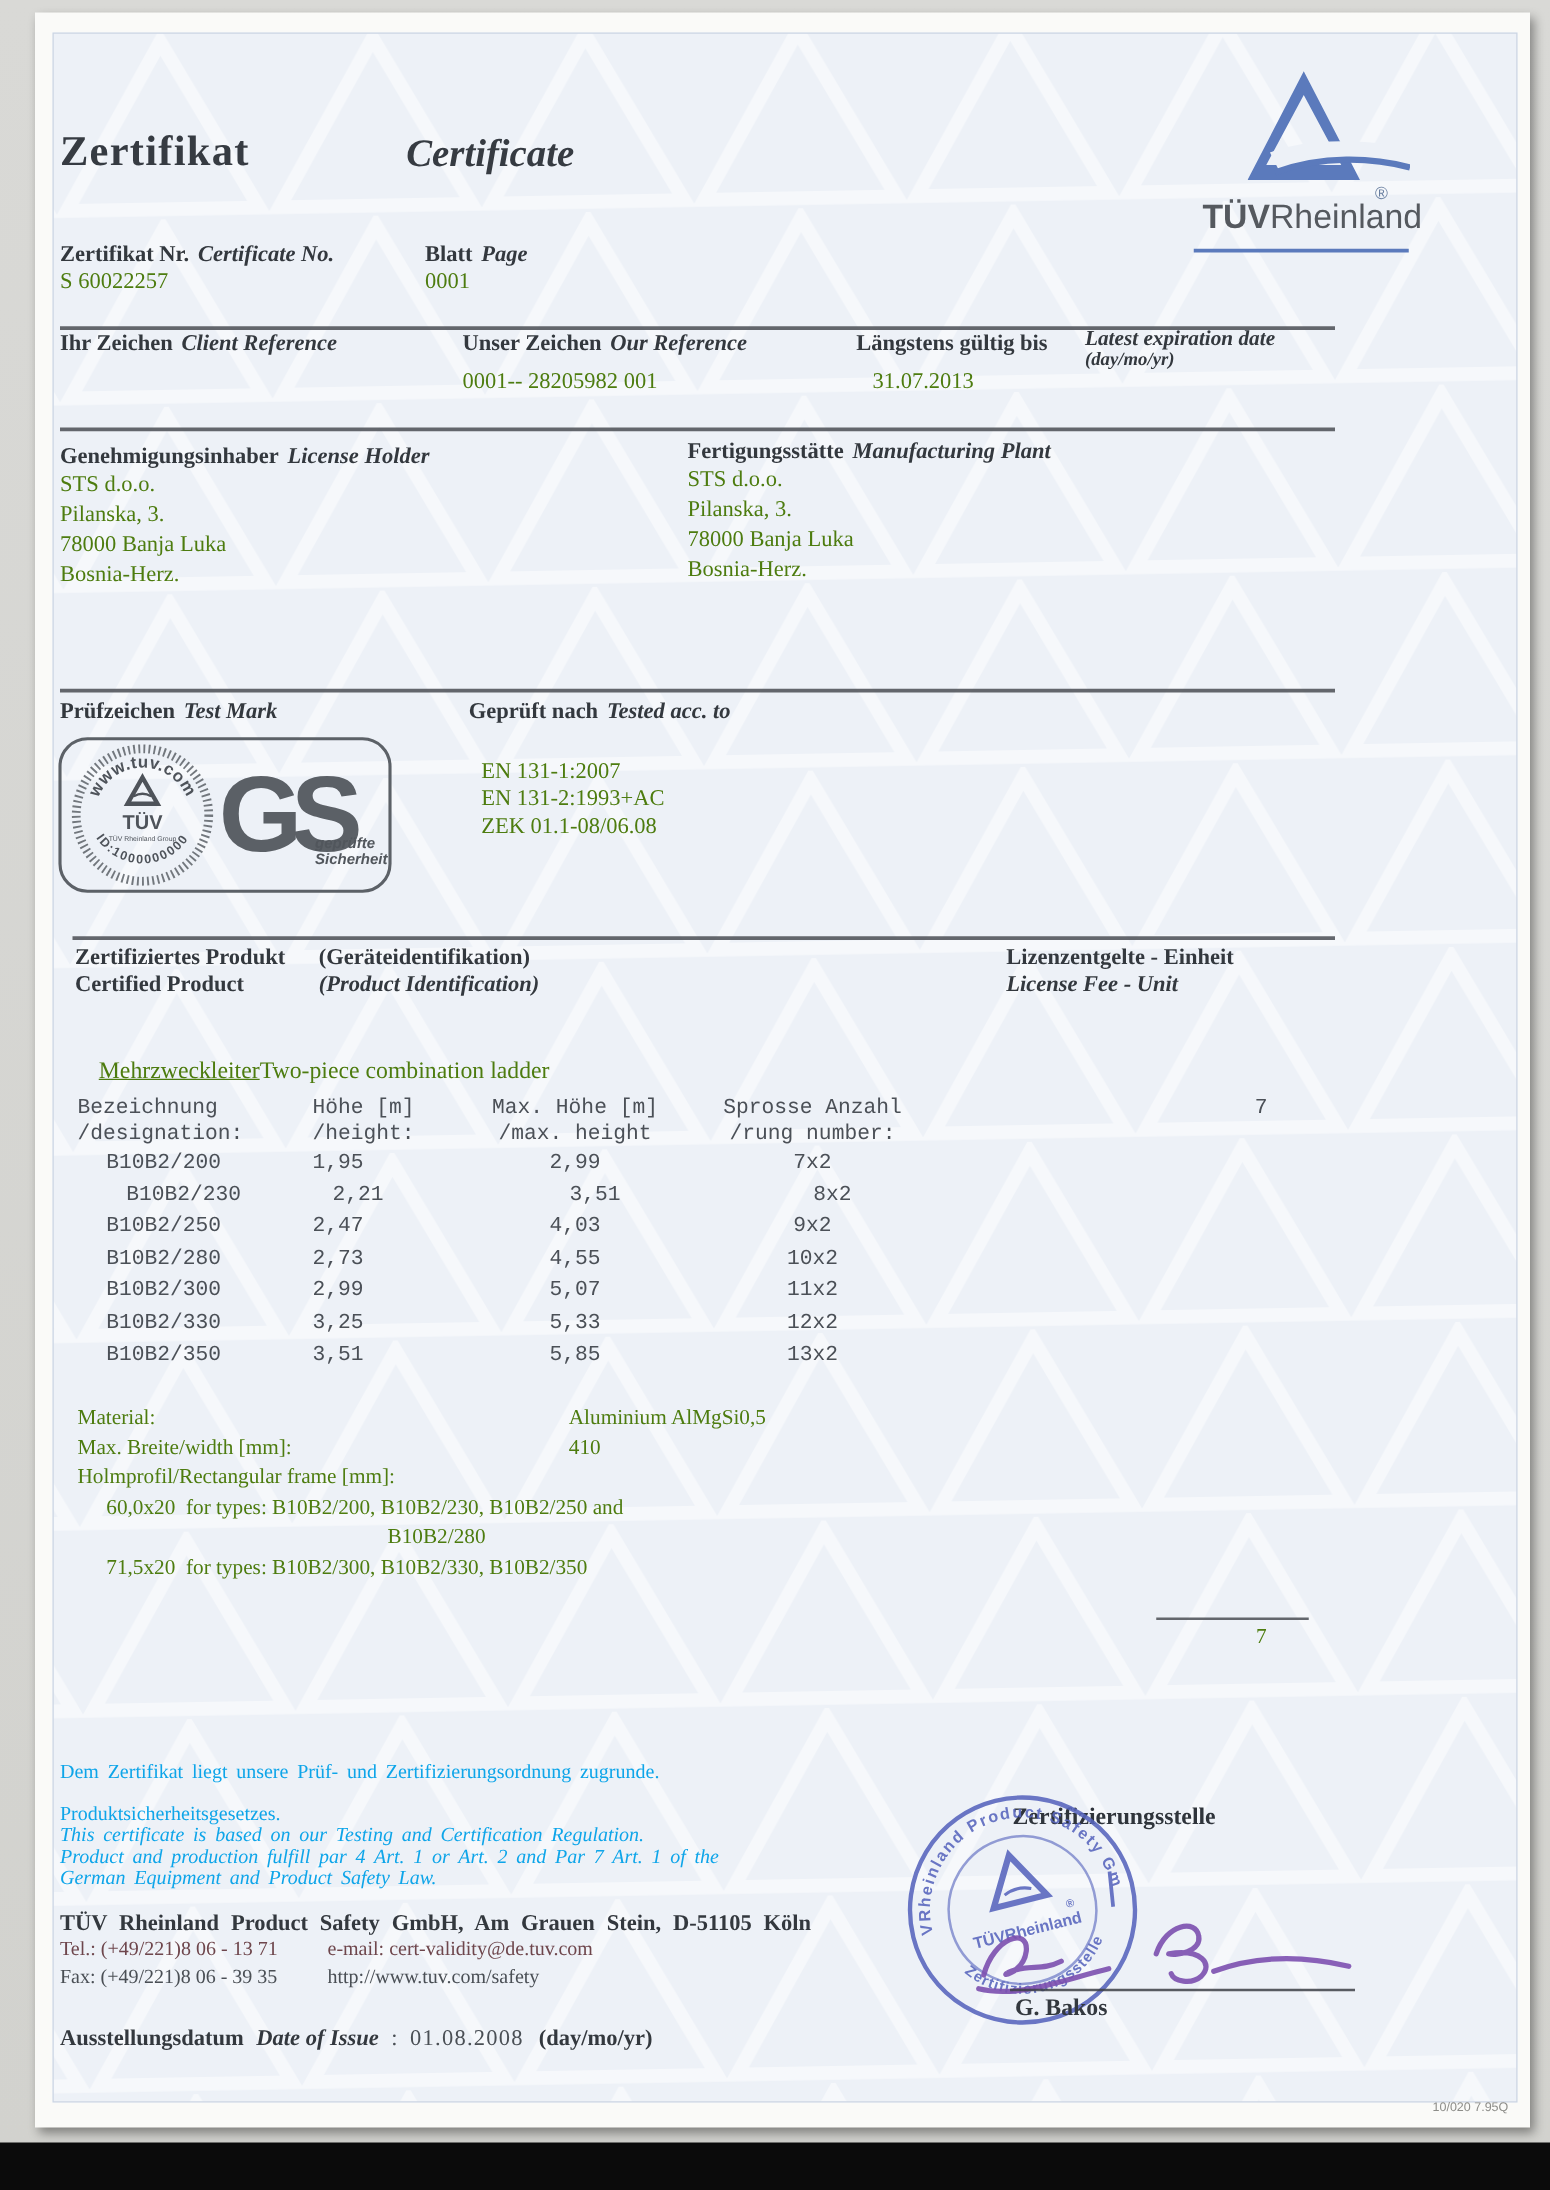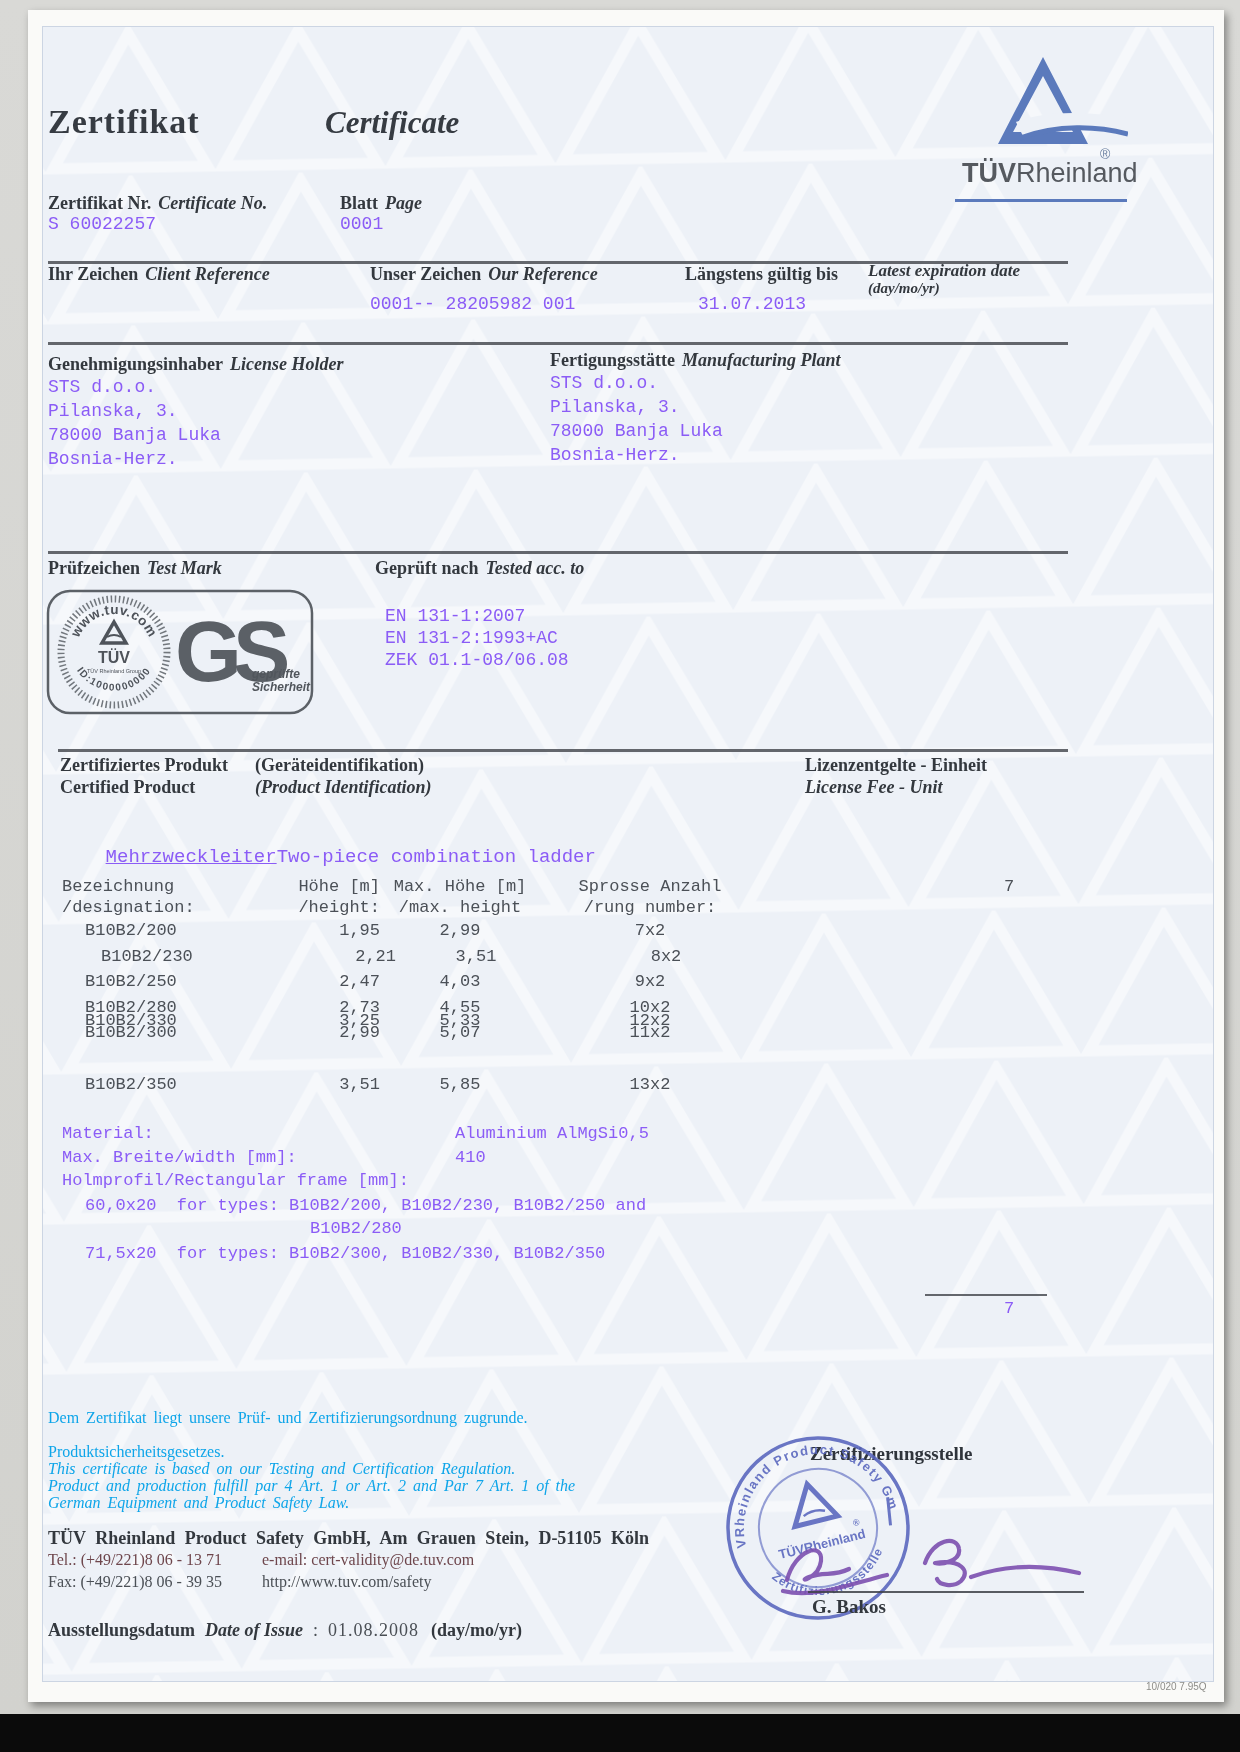--- a/index.html
+++ b/index.html
@@ -13,41 +13,41 @@
         border:1px solid #ccd5e3}
   .wm{position:absolute;left:0;top:0;width:100%;height:100%}
   .content{position:absolute;left:0;top:0;width:1240px;height:1752px;z-index:5}
   .abs{position:absolute}
   .hr{position:absolute;height:3px;background:#4a4e54;opacity:.85}
   .title-de{font:bold 34px "Liberation Serif",serif;color:#363b42;letter-spacing:1px}
   .title-en{font:italic bold 31px "Liberation Serif",serif;color:#363b42}
   .lbl{font:bold 18px "Liberation Serif",serif;color:#33383e;white-space:nowrap}
   .lbl .en{font-style:italic;margin-left:7px}
   .lbl-i{font:italic bold 17px "Liberation Serif",serif;color:#33383e;white-space:nowrap}
-  .mono{font-family:Liberation Mono, monospace;font-size:18px;color:#8b5cf6;white-space:pre}
+  .mono{font-family:Liberation Serif, serif;font-size:18px;color:#4d7c0f;white-space:pre}
   .mono-s{font-size:17px}
   .brand{font-family:"Liberation Sans",sans-serif;font-size:27px;color:#55595f;white-space:nowrap}
   .brand b{font-weight:bold}
   .reg{font-family:"Liberation Sans",sans-serif;font-size:14px;color:#687e9f}
   .brand-rule{position:absolute;height:3px;background:#5b7abc}
   .legal{font:16px "Liberation Serif",serif;color:#0ea5e9;word-spacing:3px;white-space:nowrap}
   .legal.it{font-style:italic}
   .company{font:bold 18px "Liberation Serif",serif;color:#33383e;word-spacing:5px;white-space:nowrap}
   .contact{font:16px "Liberation Serif",serif;color:#4a4f55;white-space:nowrap}
   .contact.red{color:#6e464c}
   .office{font:bold 19px "Liberation Serif",serif;color:#2f343b}
   .sig-name{font:bold 19px "Liberation Serif",serif;color:#33383e}
   .formno{font:10px "Liberation Sans",sans-serif;color:#8d8d89}
   .u{text-decoration:underline}
   .trow{position:absolute;left:0;width:1100px;height:24px;
         font-family:"Liberation Mono",monospace;font-size:17px;color:#4b5057}
   .tcell{position:absolute;white-space:pre}
   .tc1{left:85px}
   .thc1{left:62px}
-  .tc2{left:250px;width:130px;text-align:right}
+  .tc2{left:250px;width:130px;text-align:left}
   .tc3{left:385px;width:150px;text-align:center}
   .tc4{left:575px;width:150px;text-align:center}
   .feebox{left:974px;width:70px;text-align:center}
   .dateline .sep{font:18px "Liberation Serif",serif;color:#4a4f55;margin:0 6px}
   .dateline .val{font:18px "Liberation Serif",serif;color:#4a4f55;letter-spacing:1px}
 </style>
 </head>
 <body>
 
 <div class="bed"></div>
@@ -204,21 +204,21 @@
         <span class="tcell tc2">2,73</span>
         <span class="tcell tc3">4,55</span>
         <span class="tcell tc4">10x2</span>
       </div>
       <div class="trow" style="top: 1023.4px;">
         <span class="tcell tc1">B10B2/300</span>
         <span class="tcell tc2">2,99</span>
         <span class="tcell tc3">5,07</span>
         <span class="tcell tc4">11x2</span>
       </div>
-      <div class="trow" style="top: 1011px; padding-left: 36px;">
+      <div class="trow" style="top: 1049px; padding-left: 36px;">
         <span class="tcell tc1">B10B2/330</span>
         <span class="tcell tc2">3,25</span>
         <span class="tcell tc3">5,33</span>
         <span class="tcell tc4">12x2</span>
       </div>
       <div class="trow" style="top: 1074.6px;">
         <span class="tcell tc1">B10B2/350</span>
         <span class="tcell tc2">3,51</span>
         <span class="tcell tc3">5,85</span>
         <span class="tcell tc4">13x2</span>

